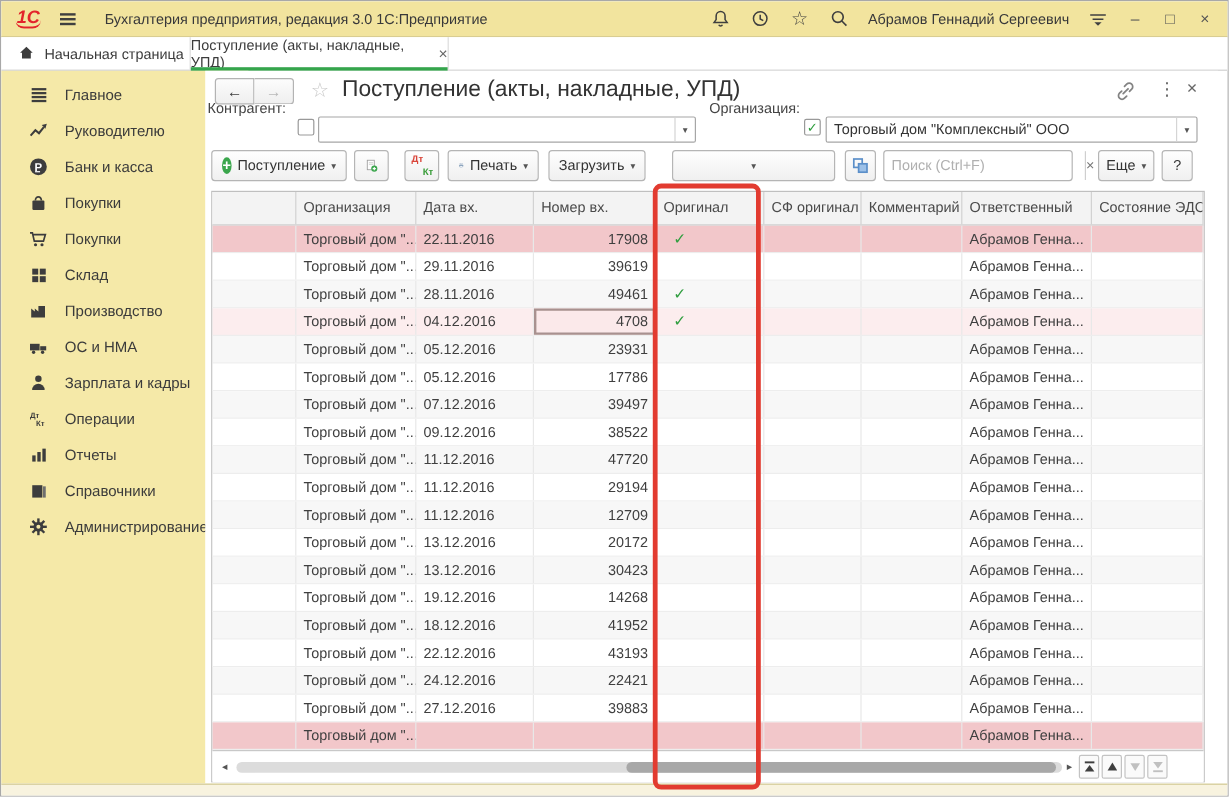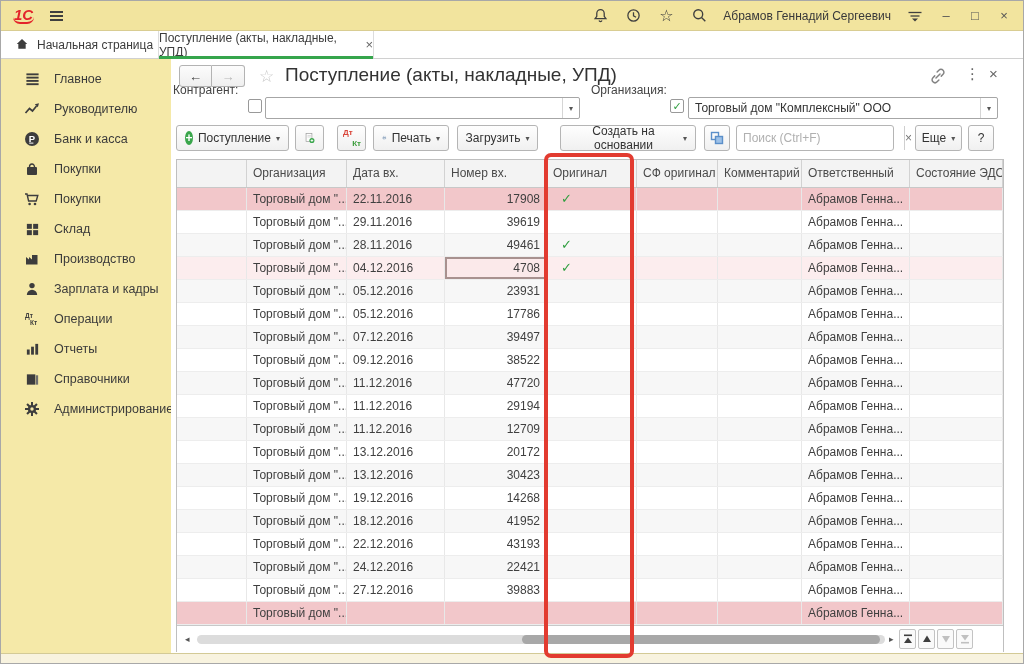--- a/index.html
+++ b/index.html
@@ -108,20 +108,21 @@
 
 <div class="window">
 
   <div class="titlebar">
     <span class="logo">1С</span>
     <span class="hamburger">
         <i></i>
         <i></i>
         <i></i>
       </span>
+    <span class="apptitle">Бухгалтерия предприятия, редакция 3.0 1С:Предприятие</span>
     <span class="tb-right">
       <span class="tb-ic">
         <svg width="17" height="17" viewBox="0 0 16 16" fill="none" stroke="#3f3f3f" stroke-width="1.2">
           <path d="M8,2.5 a3.5,3.5 0 0 1 3.5,3.5 v2.8 l1.6,2.2 H2.9 l1.6,-2.2 V6 A3.5,3.5 0 0 1 8,2.5 z"></path>
           <path d="M6.6,12.8 a1.5,1.5 0 0 0 2.8,0"></path>
         </svg>
       </span>
       <span class="tb-ic">
         <svg width="17" height="17" viewBox="0 0 16 16" fill="none" stroke="#3f3f3f" stroke-width="1.2">
           <circle cx="8" cy="8" r="5.3"></circle>
@@ -226,20 +227,31 @@
         </span>
       <span>Склад</span>
     </div>
     <div class="side-item">
       <span class="sicon">
           <svg width="16" height="16" viewBox="0 0 16 16">
             <polygon points="2,13.5 2,6 5,8.5 5,6 8,8.5 8,4 13.5,4 13.5,13.5" fill="#3d3d3d"></polygon>
           </svg>
         </span>
       <span>Производство</span>
+    </div>
+    <div class="side-item">
+      <span class="sicon">
+          <svg width="16" height="16" viewBox="0 0 16 16" fill="#3d3d3d">
+            <rect x="1" y="5.5" width="8" height="5.5"></rect>
+            <rect x="9.5" y="7.5" width="5" height="3.5"></rect>
+            <circle cx="4" cy="12.5" r="1.4"></circle>
+            <circle cx="11.5" cy="12.5" r="1.4"></circle>
+          </svg>
+        </span>
+      <span>ОС и НМА</span>
     </div>
     <div class="side-item">
       <span class="sicon">
           <svg width="16" height="16" viewBox="0 0 16 16" fill="#3d3d3d">
             <circle cx="8" cy="4.6" r="2.7"></circle>
             <path d="M2.8,14 a5.2,5.2 0 0 1 10.4,0 z"></path>
           </svg>
         </span>
       <span>Зарплата и кадры</span>
     </div>
@@ -347,21 +359,20 @@
         <rect x="4.5" y="8" width="7" height="5" fill="#fff" stroke="#8ba3bd"></rect>
       </svg>
       <span>Печать</span>
       <span class="caret">▾</span>
     </button>
     <button class="tbtn" style="left:286px;width:81px">
       <span>Загрузить</span>
       <span class="caret">▾</span>
     </button>
     <button class="tbtn" style="left:389px;width:136px">
-      <span>Создать на основании</span>
       <span class="caret">▾</span>
     </button>
     <button class="tbtn" style="left:533px;width:26px;padding:0">
       <svg width="16" height="16" viewBox="0 0 16 16">
         <rect x="2.5" y="2.5" width="7" height="7" fill="none" stroke="#5b8fc9" stroke-width="1.4"></rect>
         <rect x="6.5" y="6.5" width="7" height="7" fill="#9dc1e8" stroke="#5b8fc9" stroke-width="1.4"></rect>
       </svg>
     </button>
     <div class="search-wrap">
       <input placeholder="Поиск (Ctrl+F)" style="">

